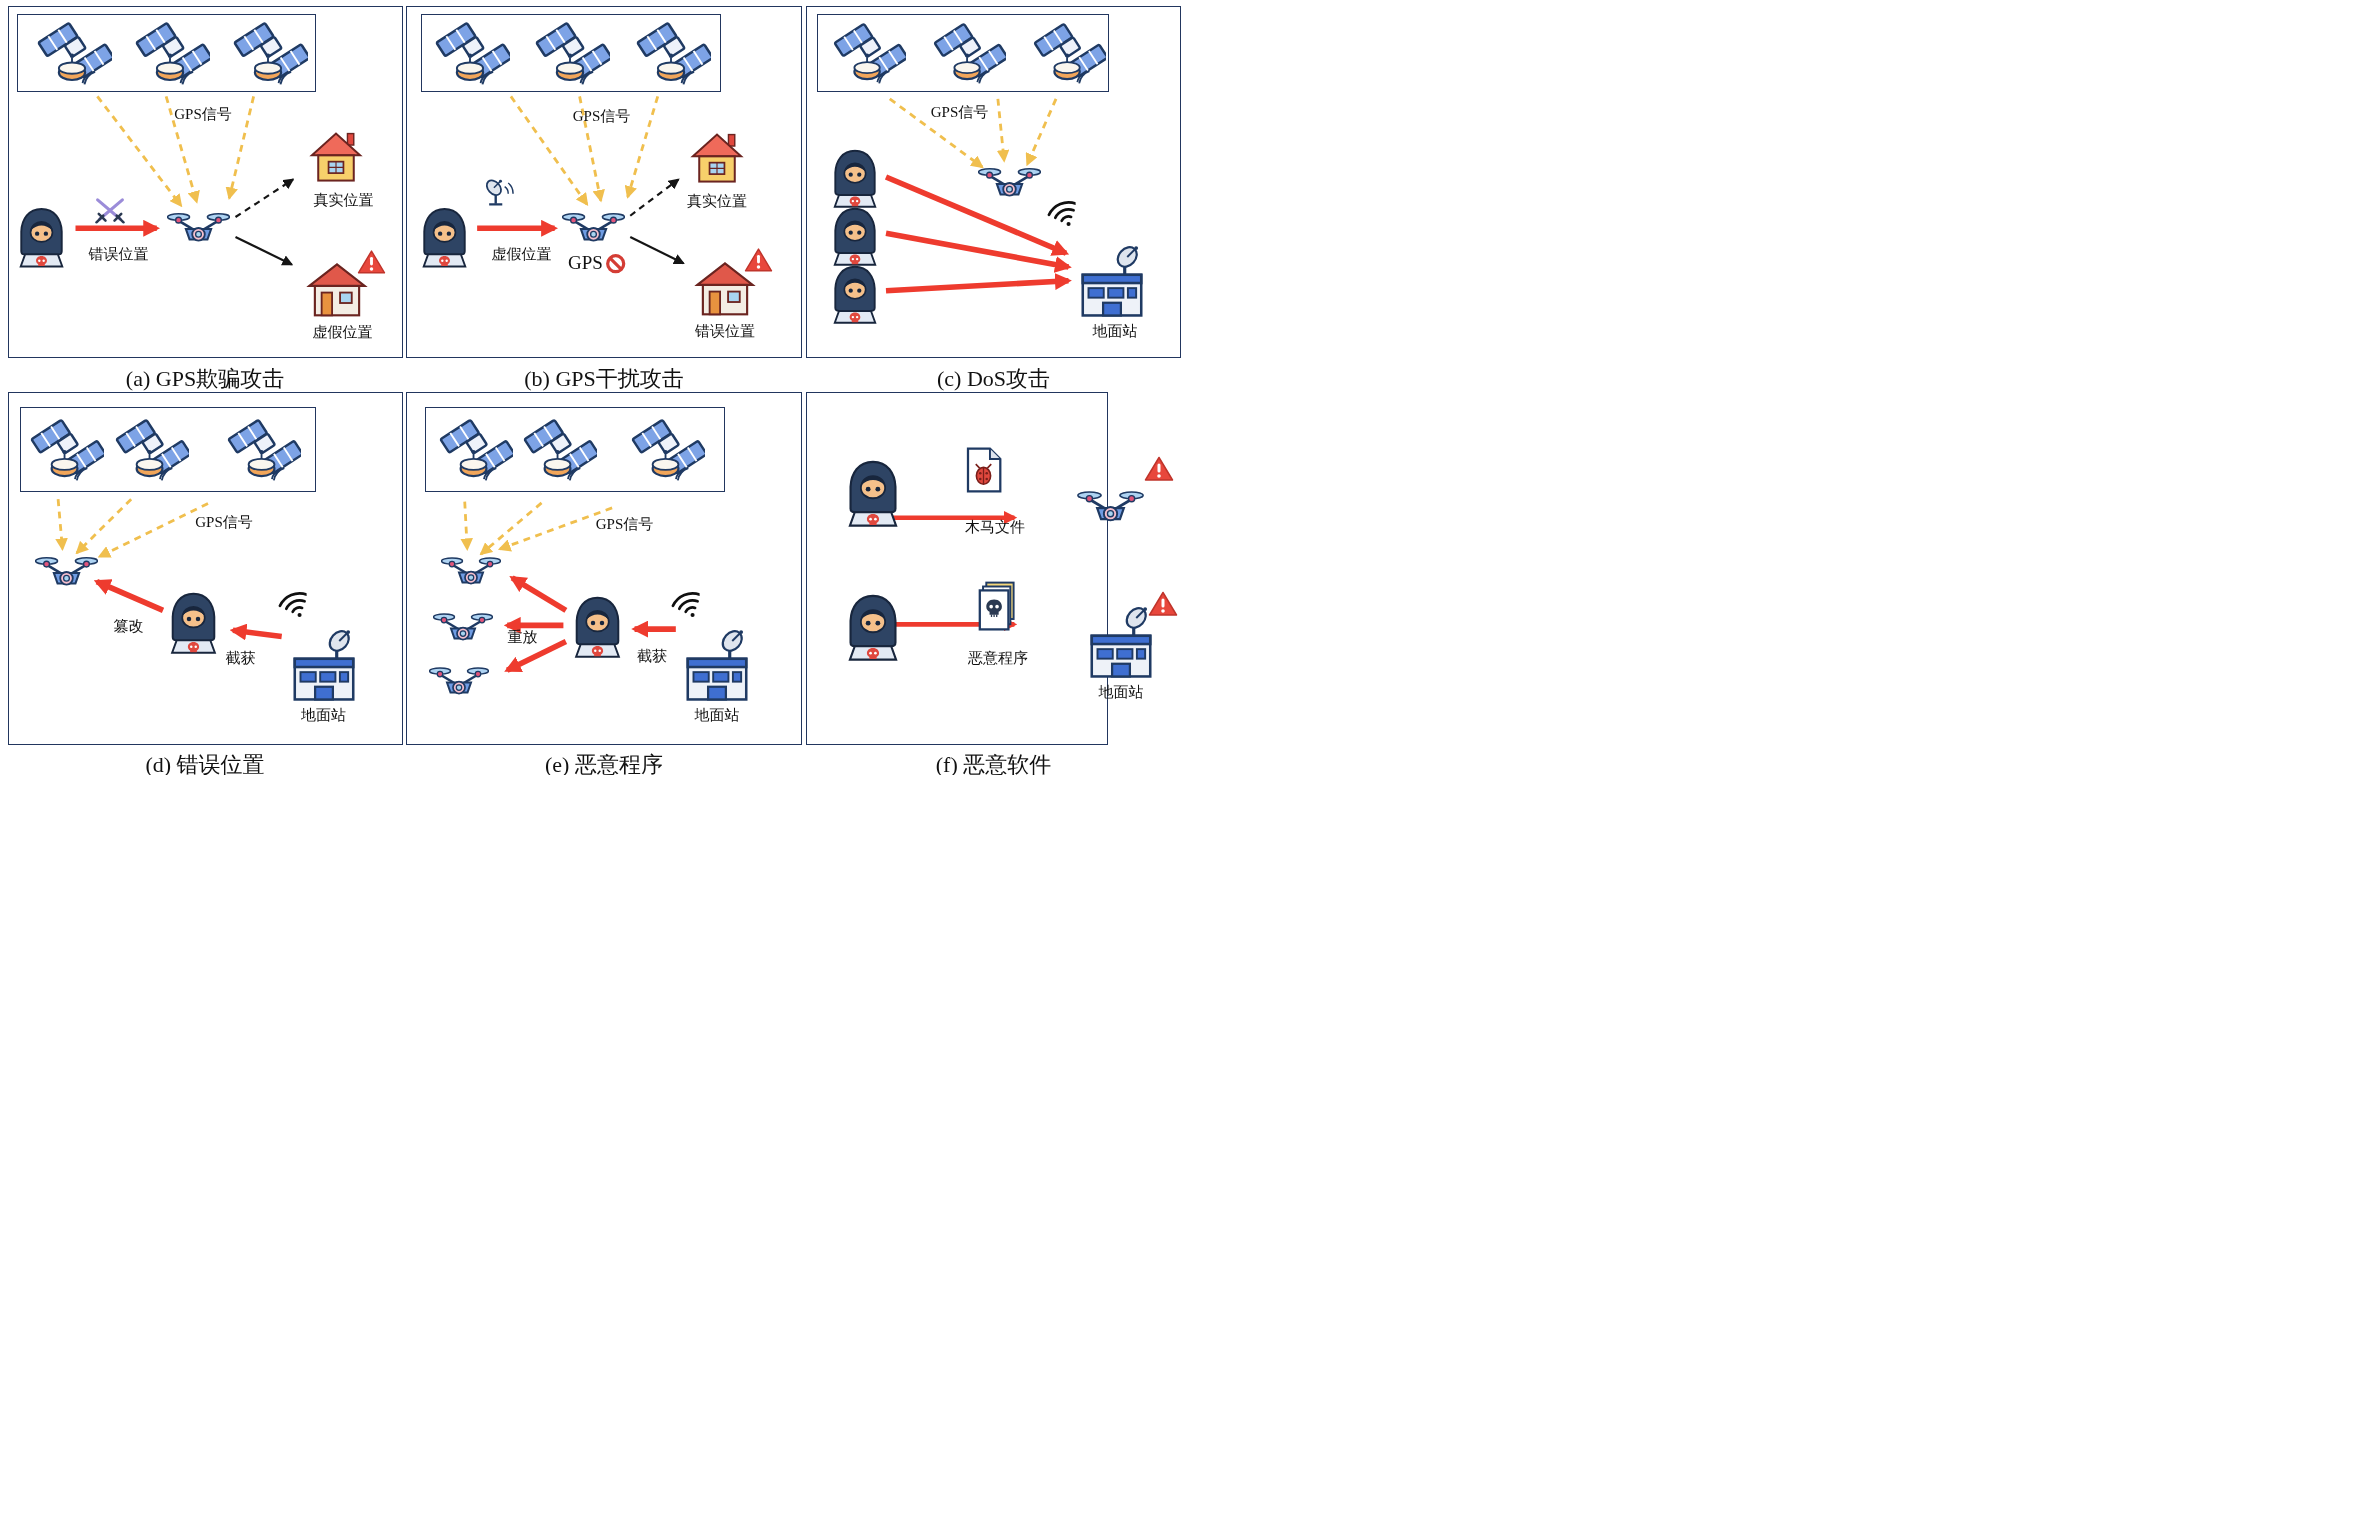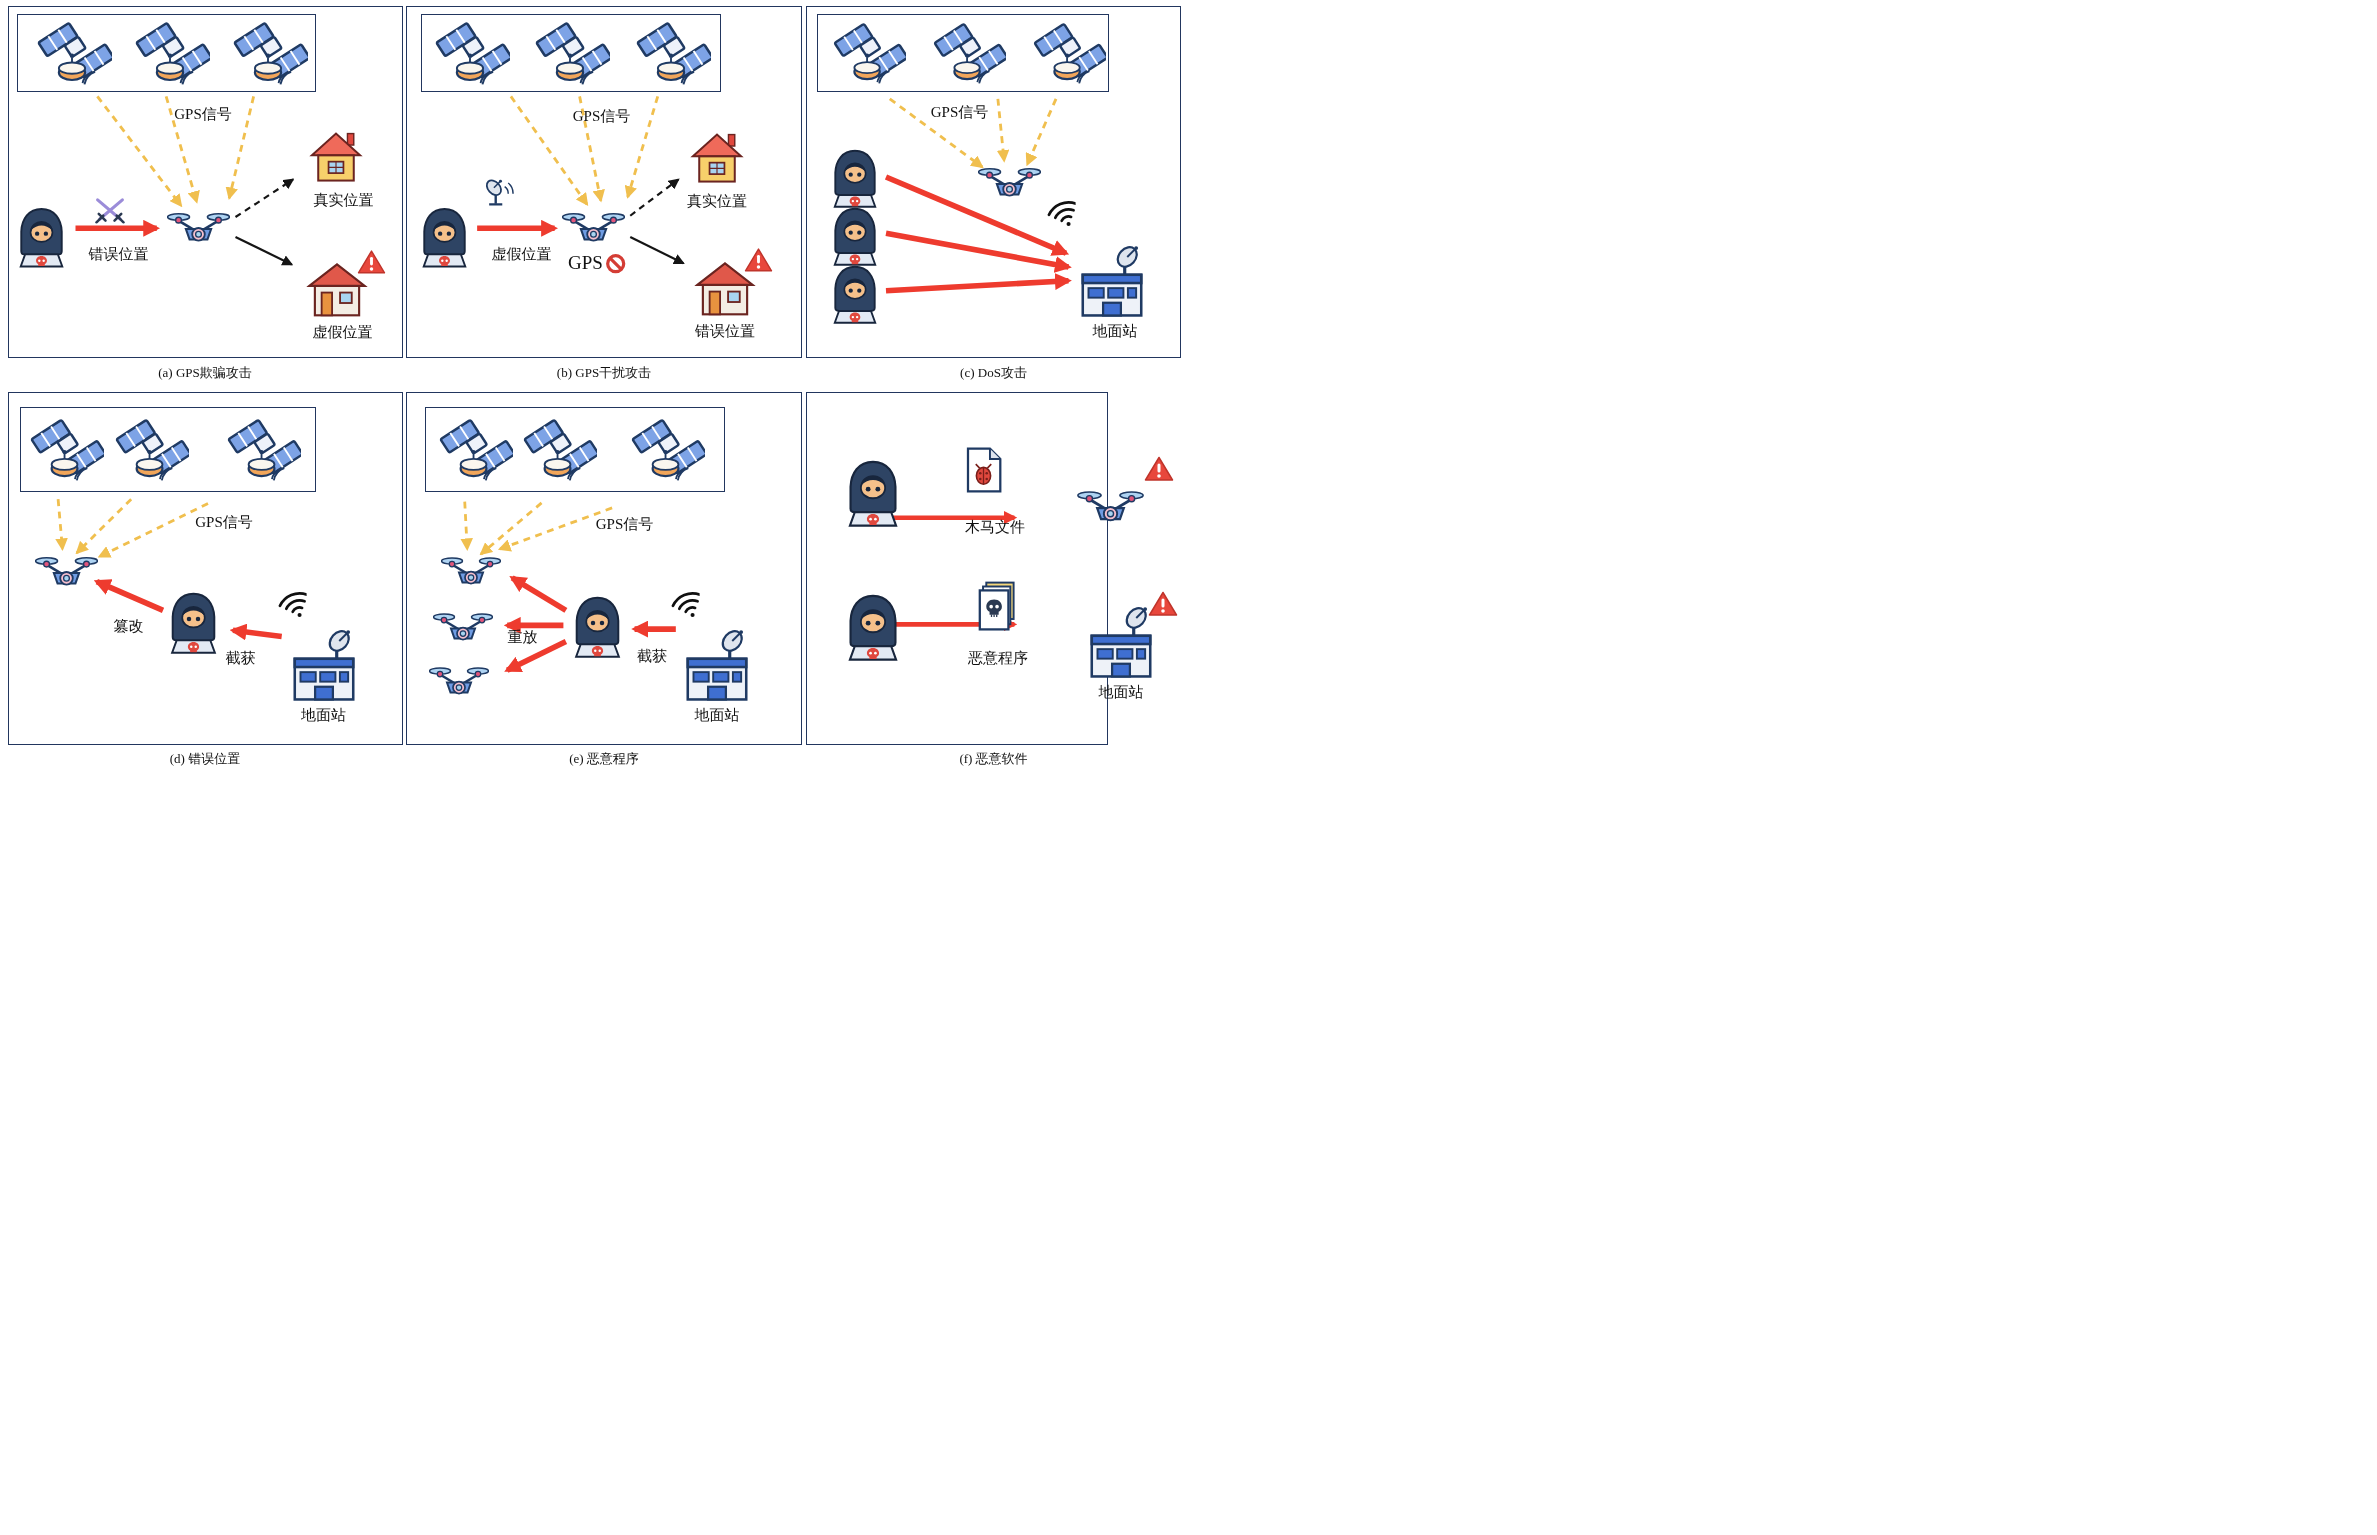--- a/index.html
+++ b/index.html
@@ -5,21 +5,21 @@
   *{margin:0;padding:0;box-sizing:border-box}
   html,body{background:#fff}
   body{width:1189px;height:775px;position:relative;
        font-family:"Liberation Serif","DejaVu Serif",serif;color:#111}
   .panel{position:absolute;border:1.9px solid #22365e;background:#fff}
   .overlay{position:absolute;left:0;top:0;width:100%;height:100%;z-index:1}
   svg{overflow:visible}
   .ic{position:absolute;z-index:2}
   .satbox{position:absolute;border:1.9px solid #22365e;background:#fff;z-index:2}
   .lbl{position:absolute;z-index:3;text-align:center;font-size:15px;line-height:1.15;white-space:nowrap}
-  .caption{position:absolute;text-align:center;font-size:13px;z-index:3;white-space:nowrap}
+  .caption{position:absolute;text-align:center;font-size:22px;z-index:3;white-space:nowrap}
   .gpsblock{position:absolute;z-index:3;display:flex;align-items:center;gap:2.5px;font-size:19px}
   .gd{stroke:#f0bf4e;stroke-width:4.5;stroke-dasharray:11 9;fill:none}
   .bd{stroke:#151515;stroke-width:3.5;stroke-dasharray:10 8;fill:none}
   .bs{stroke:#151515;stroke-width:3.5;fill:none}
   .rd{stroke:#ee3b2e;stroke-width:9;fill:none}
 </style>
 </head>
 <body>
 
 <svg style="position:absolute;width:0;height:0" aria-hidden="true">

